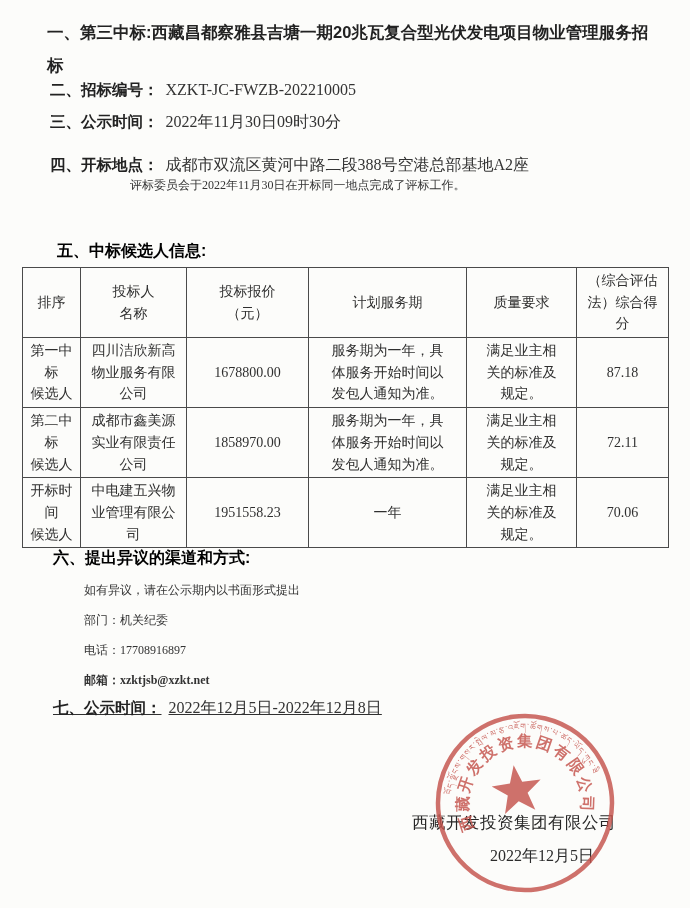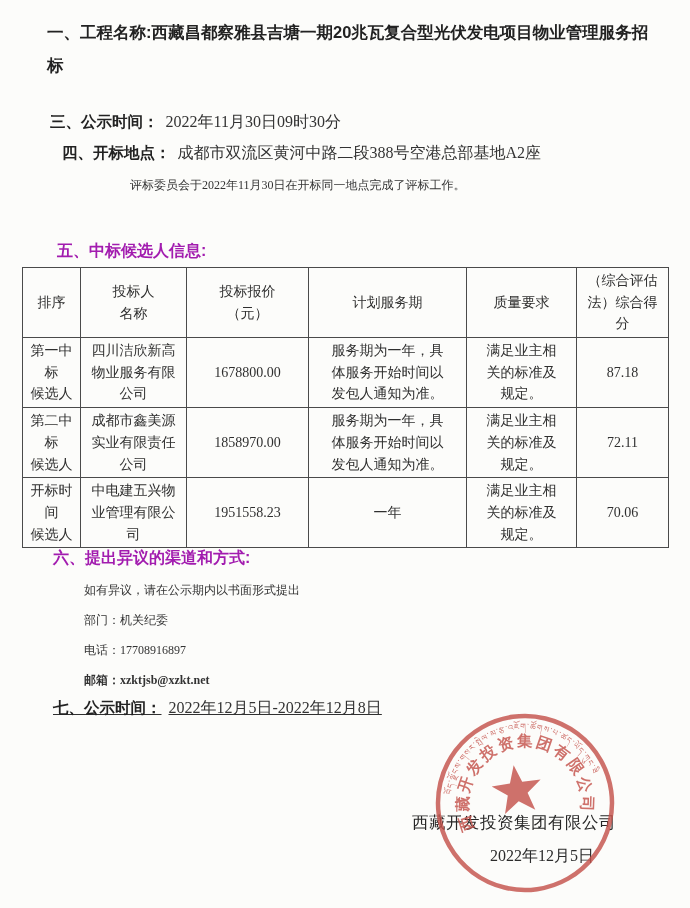--- a/index.html
+++ b/index.html
@@ -37,21 +37,21 @@
     font-weight:700;
     font-size:16.5px;
     line-height:33px;
     color:#222;
     white-space:pre-line;
   }
   .heading{
     font-family:"Liberation Sans", sans-serif;
     font-weight:700;
     font-size:16px;
-    color:#a21caf;
+    color:#000000;
   }
   table.bid{
     position:absolute;left:22px;top:267px;
     border-collapse:collapse;
     table-layout:fixed;
     font-family:"Liberation Serif", serif;
     font-size:14px;
     color:#2f2f2f;
   }
   table.bid th, table.bid td{
@@ -86,29 +86,32 @@
     font-family:"DejaVu Sans", sans-serif;
     font-size:8px;
     letter-spacing:1px;
   }
 </style>
 </head>
 <body>
 
 <div class="page">
 
-  <div class="abs doc-title">一、工程名称:西藏昌都察雅县吉塘一期20兆瓦复合型光伏发电项目物业管理服务招
+  <div class="abs doc-title">一、第三中标:西藏昌都察雅县吉塘一期20兆瓦复合型光伏发电项目物业管理服务招
 标</div>
 
+  <div class="abs line" style="left:50px;top:79px;">
+    <span class="lbl">二、招标编号：</span><span class="val">XZKT-JC-FWZB-202210005</span>
+  </div>
 
   <div class="abs line" style="left:50px;top:111px;">
     <span class="lbl">三、公示时间：</span><span class="val">2022年11月30日09时30分</span>
   </div>
 
-  <div class="abs line" style="left:50px;top:142px;margin-left:12px;">
+  <div class="abs line" style="left:50px;top:154px;">
     <span class="lbl">四、开标地点：</span><span class="val">成都市双流区黄河中路二段388号空港总部基地A2座</span>
   </div>
 
   <div class="abs line plain" style="left:130px;top:174px;">评标委员会于2022年11月30日在开标同一地点完成了评标工作。</div>
 
   <div class="abs line heading" style="left:57px;top:240px;">五、中标候选人信息:</div>
 
   <table class="bid">
     <colgroup>
       <col style="width:58px">

